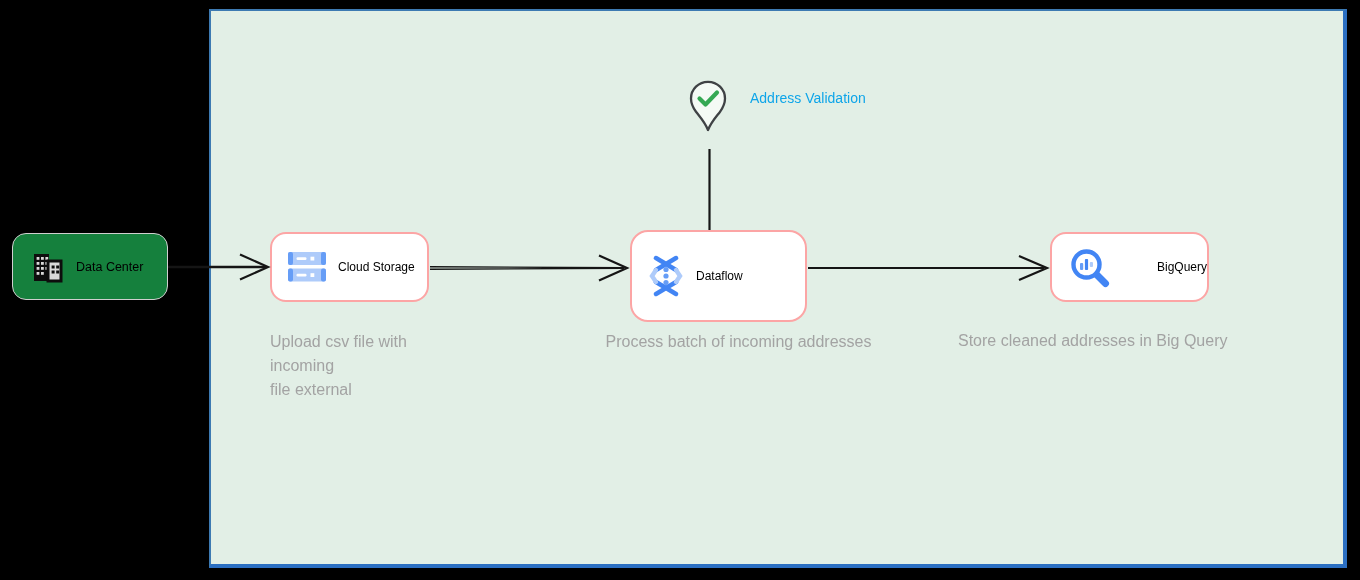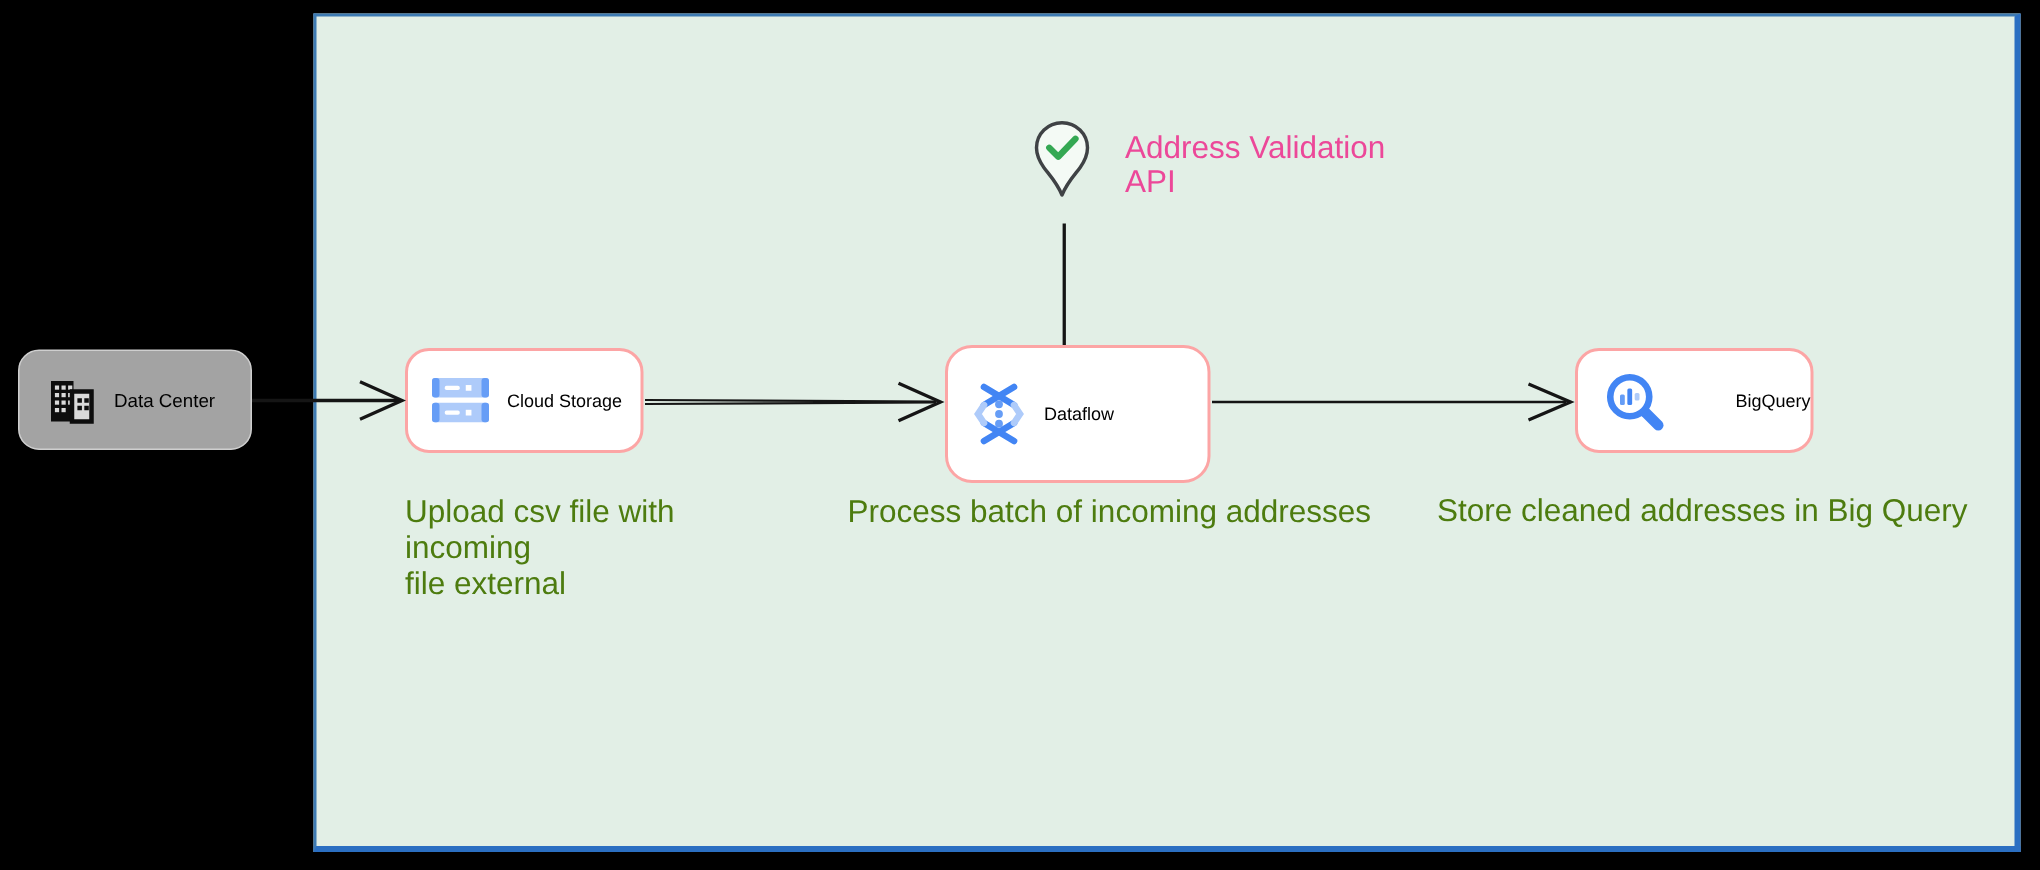--- a/index.html
+++ b/index.html
@@ -11,43 +11,43 @@
   
   .zone{
     position:absolute;left:209px;top:9px;width:1138px;height:559px;
     box-sizing:border-box;background:#e2efe6;
     border-top:2px solid #3d7ab2;border-left:2px solid #3d7ab2;
     border-right:4px solid #2b6fc2;border-bottom:4px solid #2b6fc2;
   }
   
   .dc-box{
     position:absolute;left:12px;top:233px;width:156px;height:67px;
-    box-sizing:border-box;background:#a3a3a3;border:1px solid #cfcfcf;
+    box-sizing:border-box;background:#15803d;border:1px solid #cfcfcf;
     border-radius:14px;display:flex;align-items:center;padding-left:18px;gap:13px;
   }
   .dc-label{font-size:12.5px;color:#000;}
   
   .node{
     position:absolute;box-sizing:border-box;background:#ffffff;
     border:2px solid #fca5a5;border-radius:16px;
     display:flex;align-items:center;padding-left:16px;gap:12px;
   }
   #node-cloud-storage{left:270px;top:232px;width:159px;height:70px;}
   #node-dataflow{left:630px;top:230px;width:177px;height:92px;border-radius:18px;}
   #node-bigquery{left:1050px;top:232px;width:159px;height:70px;justify-content:space-between;}
   .node-label{font-size:12px;color:#000;white-space:nowrap;}
   
   .pin{position:absolute;left:689px;top:80px;width:38px;height:52px;}
   .api-label{
-    position:absolute;left:750px;top:87px;font-size:21px;line-height:23px;color:#ec4899;
+    position:absolute;left:750px;top:87px;font-size:14px;line-height:23px;color:#0ea5e9;
   }
   
-  .caption{position:absolute;font-size:21px;line-height:24px;color:#4d7c0f;}
+  .caption{position:absolute;font-size:16px;line-height:24px;color:#a3a3a3;}
   .cap-upload{left:270px;top:330px;width:240px;text-align:left;}
-  .cap-process{left:565px;top:330px;width:385px;text-align:left;}
+  .cap-process{left:546px;top:330px;width:385px;text-align:center;}
   .cap-store{left:958px;top:329px;width:400px;text-align:left;}
   
   .edges{position:absolute;left:0;top:0;width:1360px;height:580px;pointer-events:none;}
 </style>
 </head>
 <body>
 
 <div class="zone"></div>
 
 <div class="dc-box">
@@ -138,21 +138,20 @@
 </div>
 
 <div class="pin">
   <svg width="38" height="52" viewBox="0 0 38 52">
     <path d="M19 50 C15.5 41.5 10.5 36.5 7 31.8 C4 27.6 2 23.4 2 18.5 C2 9.2 9.6 1.8 19 1.8 C28.4 1.8 36 9.2 36 18.5 C36 23.4 34 27.6 31 31.8 C27.5 36.5 22.5 41.5 19 50 Z" fill="#f4faf5" stroke="#3f4245" stroke-width="2.3" stroke-linejoin="round"></path>
     <path d="M10.5 18.5 L16.5 24.5 L28 12.5" fill="none" stroke="#34a853" stroke-width="4.2" stroke-linecap="round" stroke-linejoin="round"></path>
   </svg>
 </div>
 <div class="api-label">
   <div>Address Validation</div>
-  <div>API</div>
 </div>
 
 <div class="caption cap-upload">
   <div>Upload csv file with</div>
   <div>incoming</div>
   <div>file external</div>
 </div>
 <div class="caption cap-process">Process batch of incoming addresses</div>
 <div class="caption cap-store">Store cleaned addresses in Big Query</div>
 

